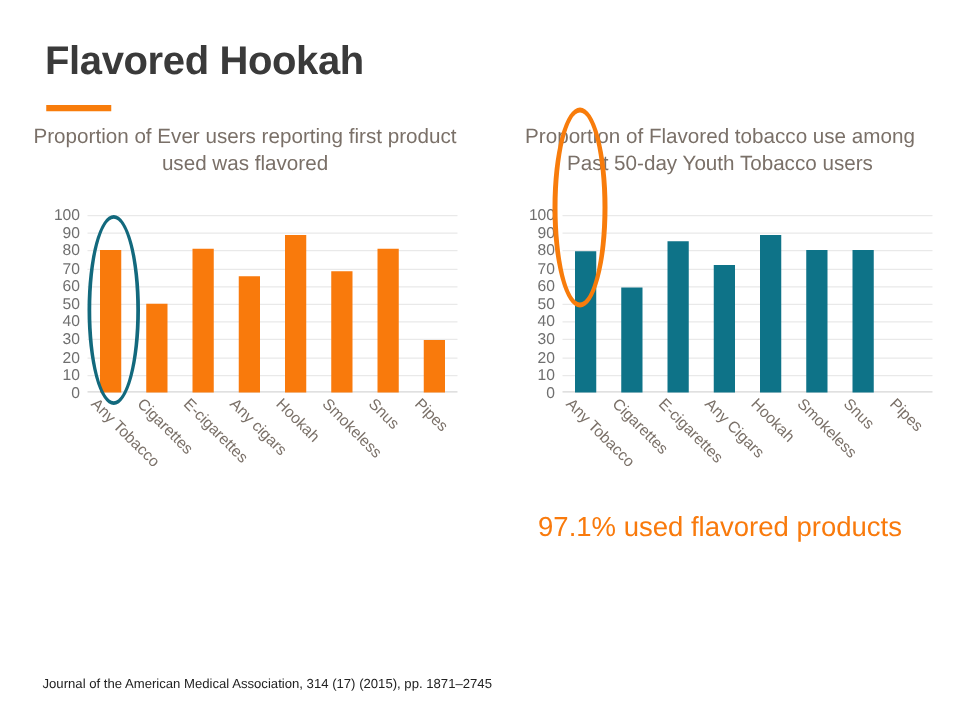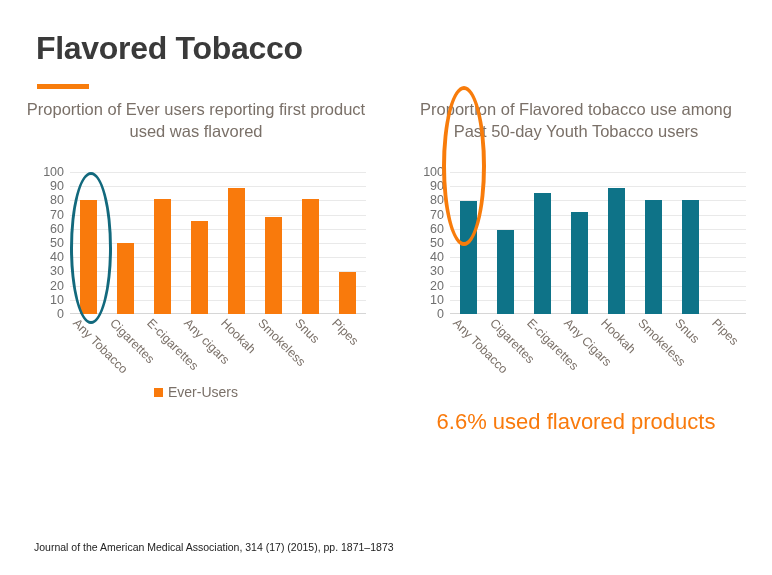--- a/index.html
+++ b/index.html
@@ -193,21 +193,21 @@
     font-size: 10.5px;
     line-height: 14px;
     color: #222222;
   }
 </style>
 </head>
 <body>
 
 <div class="slide">
 
-  <div id="slide-title">Flavored Tobacco</div>
+  <div id="slide-title">Flavored Hookah</div>
   <div id="title-accent"></div>
 
   <div class="panel" id="panel-left">
     <div class="chart-title">Proportion of Ever users reporting first product used was flavored</div>
 
     <div class="plot" id="plot-left">
       <div class="axis-zero"></div>
     <div class="gridline" style="top: 0%;"></div>
         <div class="ytick" style="top: 0%;">100</div>
         <div class="gridline" style="top: 10%;"></div>
@@ -263,24 +263,20 @@
         <div class="xlabel" style="left: 83.5px;">E-cigarettes</div>
         <div class="xlabel" style="left: 120.5px;">Any cigars</div>
         <div class="xlabel" style="left: 157.5px;">Hookah</div>
         <div class="xlabel" style="left: 194.5px;">Smokeless</div>
         <div class="xlabel" style="left: 231.5px;">Snus</div>
         <div class="xlabel" style="left: 268.5px;">Pipes</div>
       </div>
 
     <div class="ellipse" id="ellipse-left"></div>
 
-    <div class="legend">
-      <span class="legend-swatch orange"></span>
-      <span class="legend-label">Ever-Users</span>
-    </div>
 
   </div>
 
   <div class="panel" id="panel-right">
     <div class="chart-title">Proportion of Flavored tobacco use among Past 50-day Youth Tobacco users</div>
 
     <div class="plot" id="plot-right">
       <div class="axis-zero"></div>
     <div class="gridline" style="top: 0%;"></div>
         <div class="ytick" style="top: 0%;">100</div>
@@ -334,22 +330,22 @@
         <div class="xlabel" style="left: 46.5px;">Cigarettes</div>
         <div class="xlabel" style="left: 83.5px;">E-cigarettes</div>
         <div class="xlabel" style="left: 120.5px;">Any Cigars</div>
         <div class="xlabel" style="left: 157.5px;">Hookah</div>
         <div class="xlabel" style="left: 194.5px;">Smokeless</div>
         <div class="xlabel" style="left: 231.5px;">Snus</div>
         <div class="xlabel" style="left: 268.5px;">Pipes</div>
       </div>
 
 
-    <div class="caption" id="caption-right">6.6% used flavored products</div>
+    <div class="caption" id="caption-right">97.1% used flavored products</div>
   </div>
 
   <div class="ellipse" id="ellipse-right"></div>
 
   <div id="source-note">
-    <div>Journal of the American Medical Association, 314 (17) (2015), pp. 1871–1873</div>
+    <div>Journal of the American Medical Association, 314 (17) (2015), pp. 1871–2745</div>
   </div>
 
 </div>
 
 </body></html>

